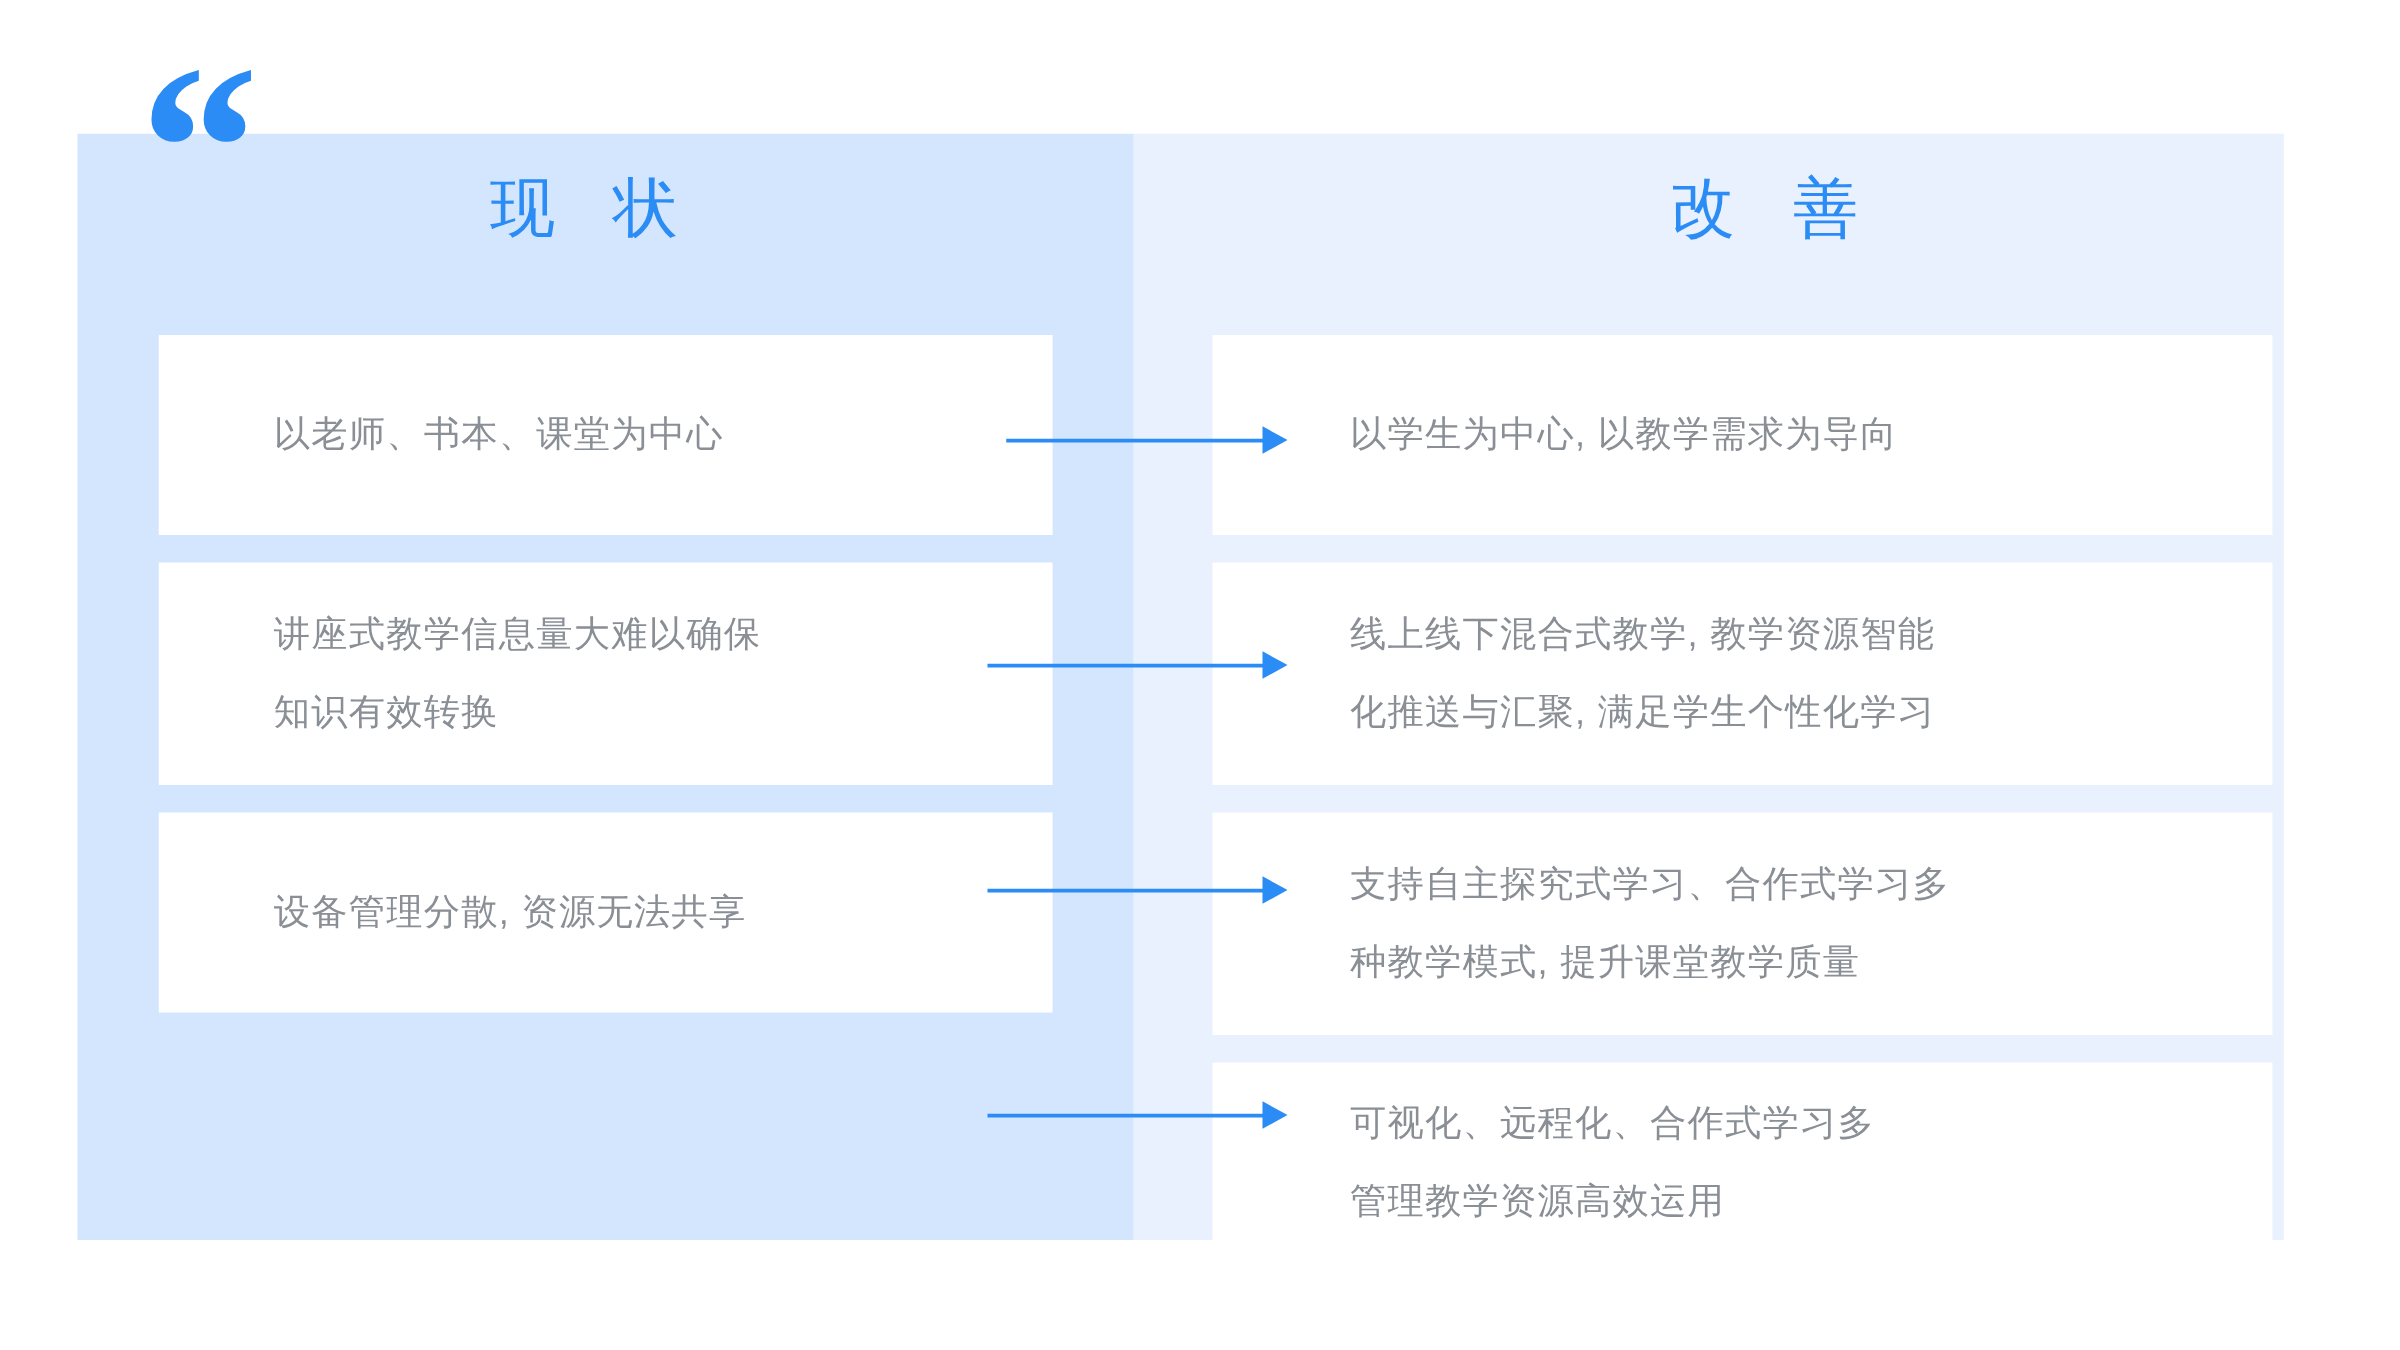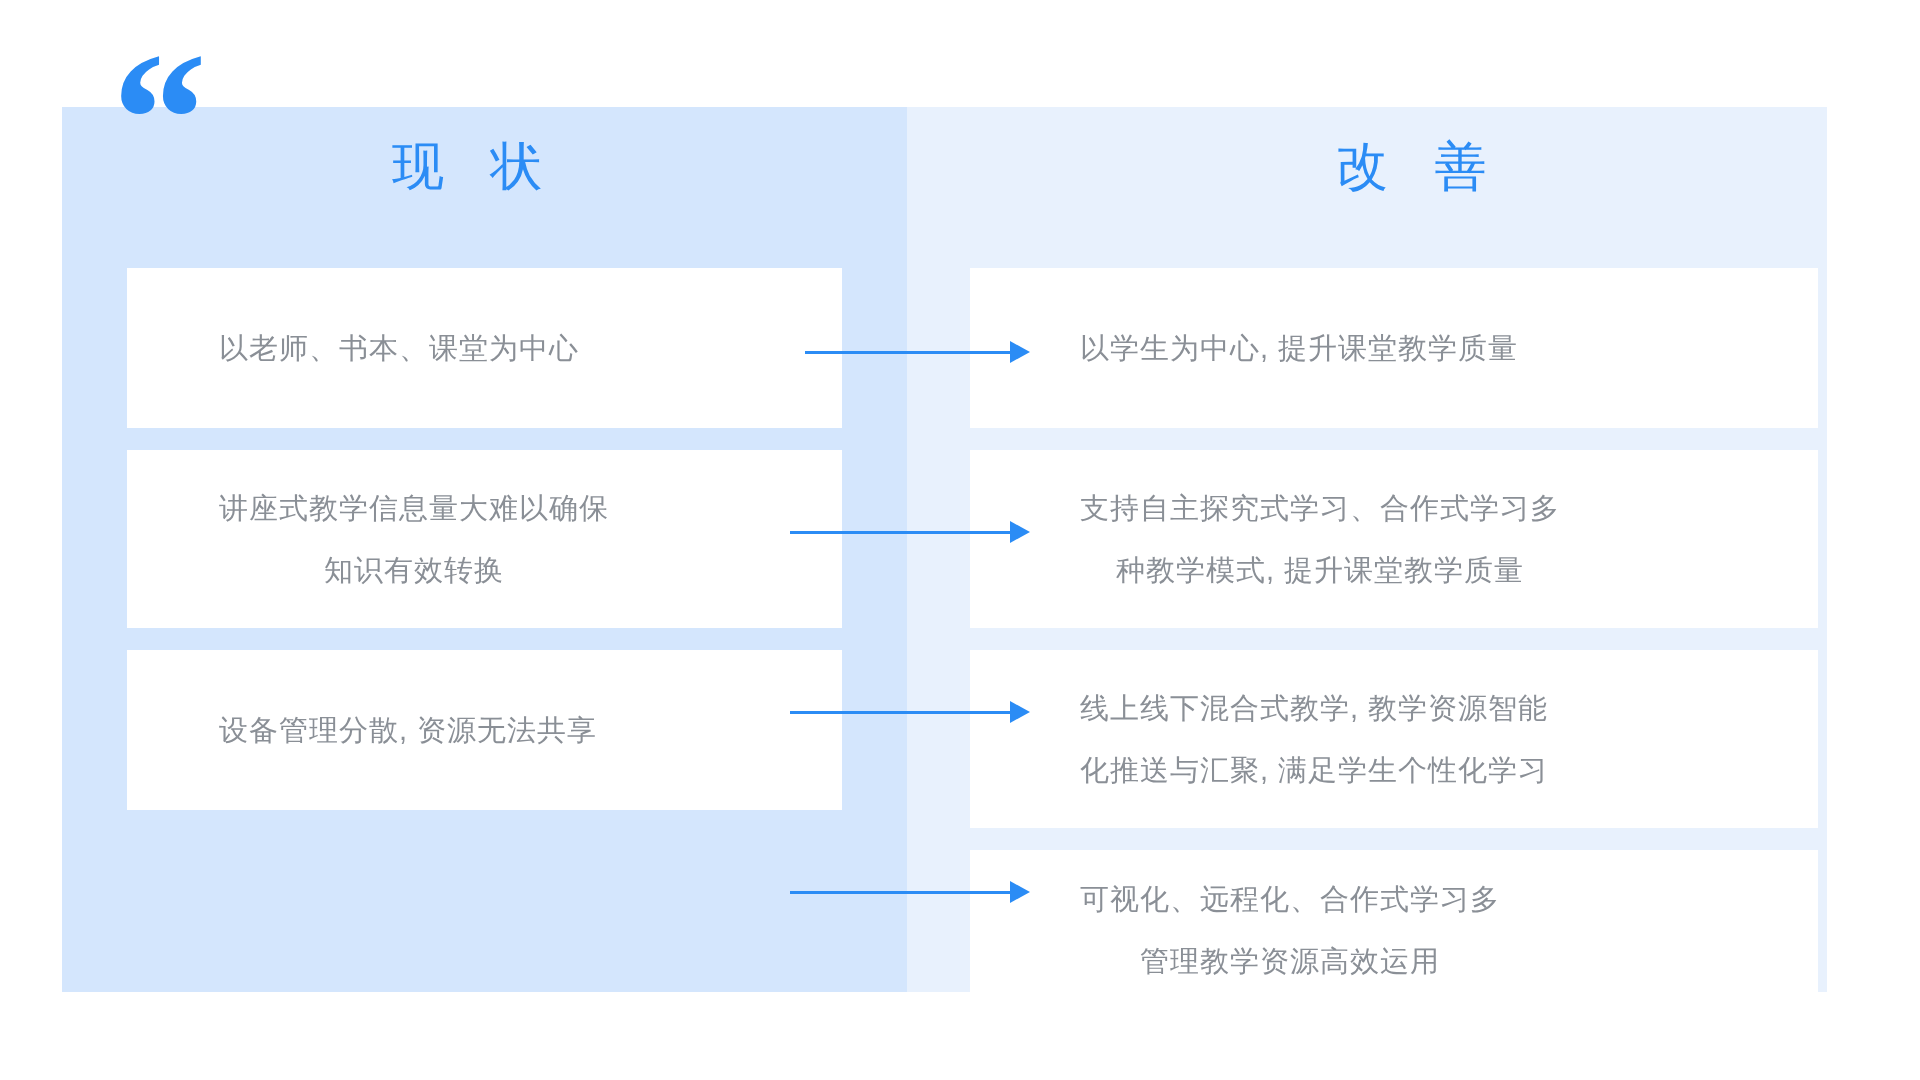--- a/index.html
+++ b/index.html
@@ -68,21 +68,20 @@
     font-weight: 400;
     white-space: nowrap;
   }
   .title-left  { left: 392px; }
   .title-right { left: 1336px; }
 
   
   .cards {
     position: absolute;
     top: 268px;
-    text-align: center;
   }
   .cards-left  { left: 127px; width: 715px; }
   .cards-right { left: 970px; width: 848px; }
 
   .card {
     background: #ffffff;
     box-sizing: border-box;
     display: flex;
     align-items: center;
     margin-bottom: 22px;
@@ -151,29 +150,29 @@
       <span class="card-text">讲座式教学信息量大难以确保
 知识有效转换</span>
     </div>
     <div class="card card-h1">
       <span class="card-text">设备管理分散, 资源无法共享</span>
     </div>
   </div>
 
   <div class="cards cards-right">
     <div class="card card-h1">
-      <span class="card-text">以学生为中心, 提升课堂教学质量</span>
+      <span class="card-text">以学生为中心, 以教学需求为导向</span>
+    </div>
+    <div class="card card-h2">
+      <span class="card-text">线上线下混合式教学, 教学资源智能
+化推送与汇聚, 满足学生个性化学习</span>
     </div>
     <div class="card card-h2">
       <span class="card-text">支持自主探究式学习、合作式学习多
 种教学模式, 提升课堂教学质量</span>
-    </div>
-    <div class="card card-h2">
-      <span class="card-text">线上线下混合式教学, 教学资源智能
-化推送与汇聚, 满足学生个性化学习</span>
     </div>
     <div class="card card-h1">
       <span class="card-text">可视化、远程化、合作式学习多
 管理教学资源高效运用</span>
     </div>
   </div>
 
   <div class="arrow arrow-1">
     <div class="shaft"></div>
     <div class="head"></div>

